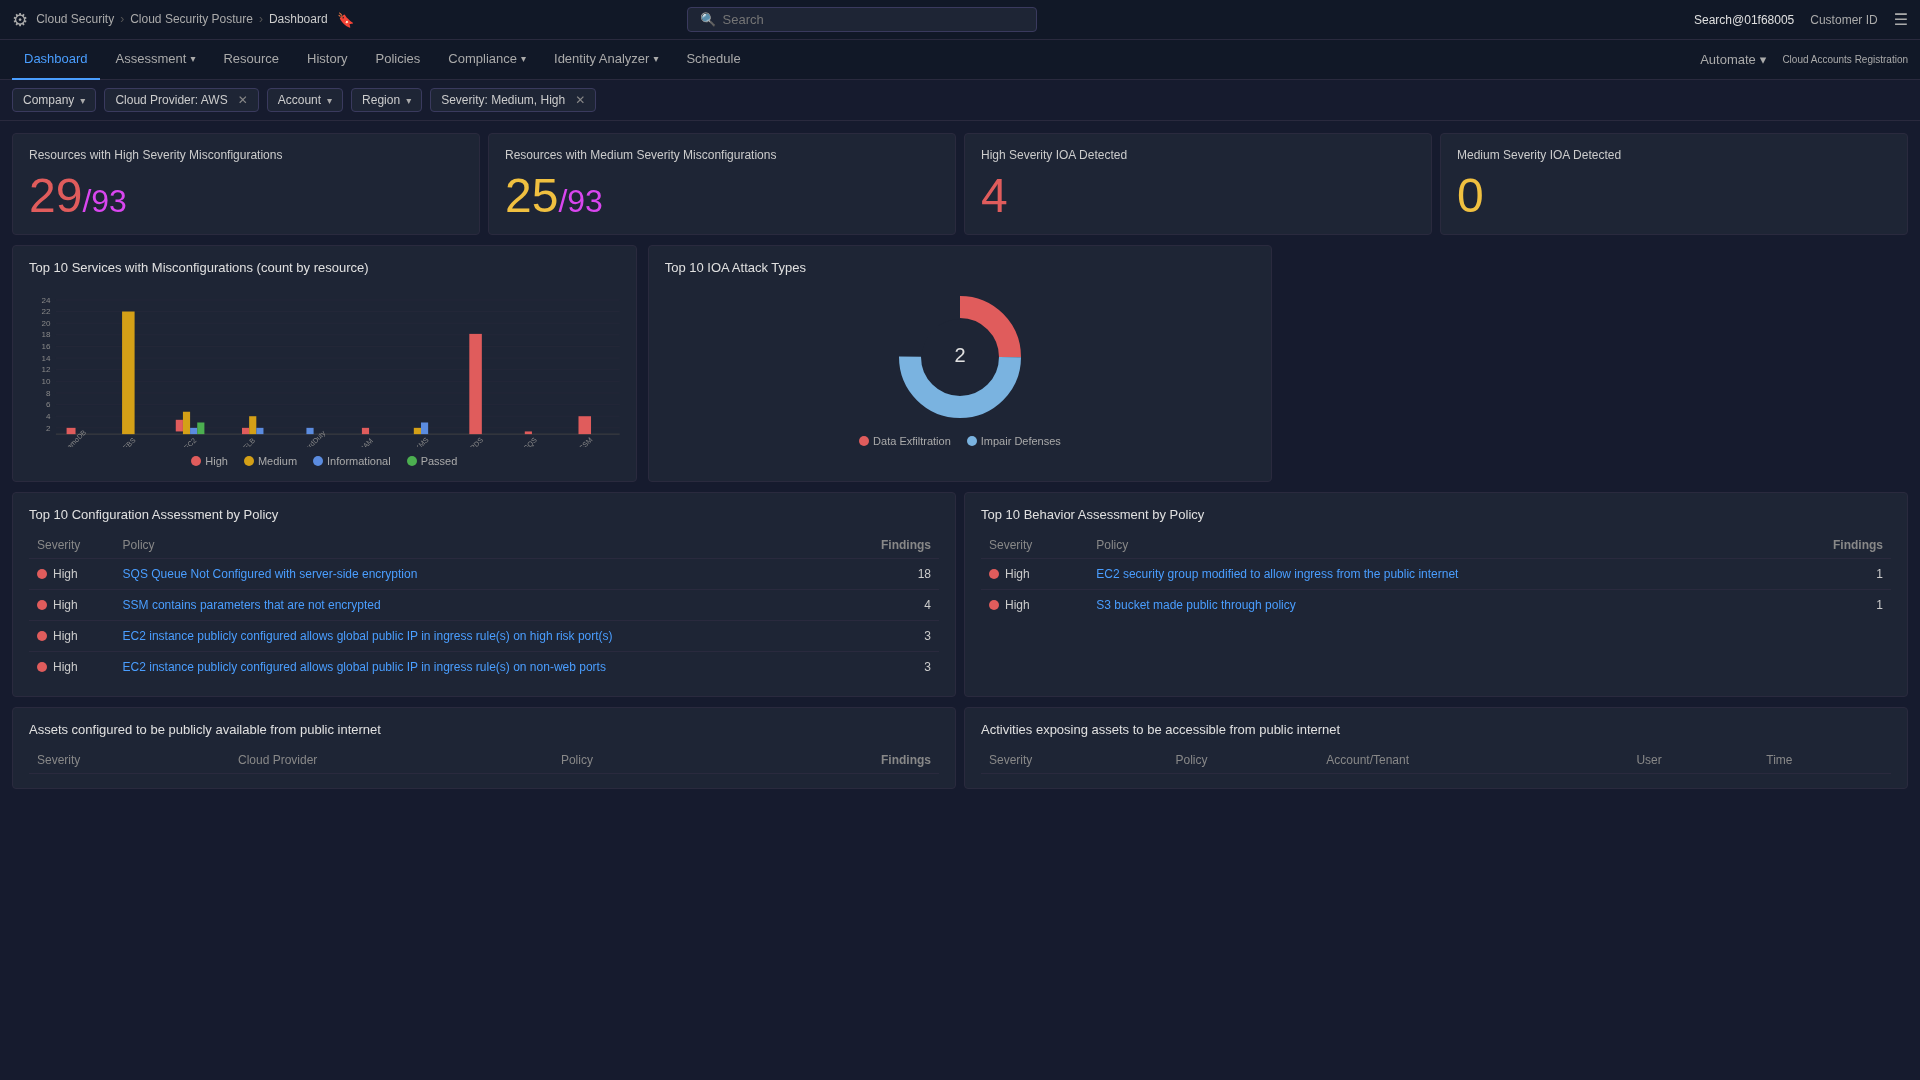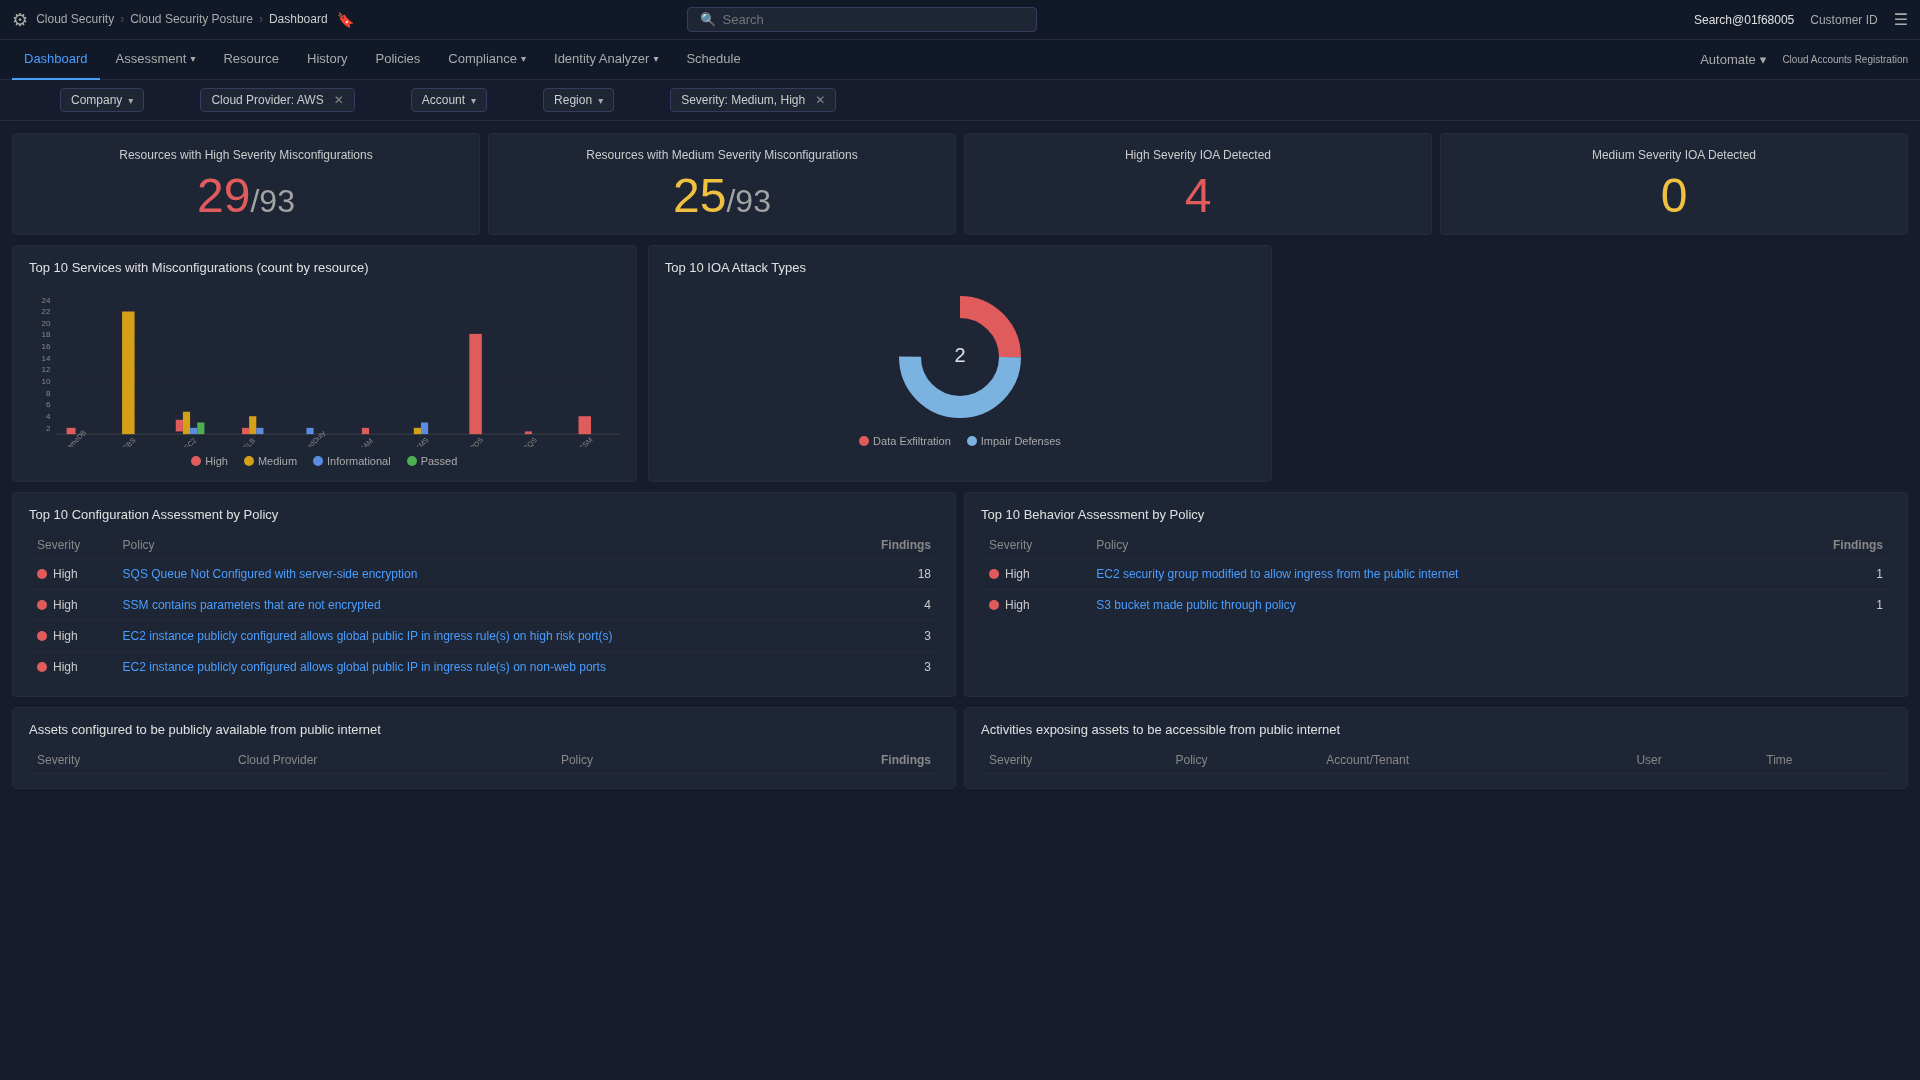--- a/index.html
+++ b/index.html
@@ -26,33 +26,33 @@
     .nav-items { display: flex; align-items: center; gap: 4px; flex: 1; }
     .nav-item { padding: 8px 12px; color: #aaa; cursor: pointer; font-size: 13px; border-bottom: 2px solid transparent; height: 40px; display: flex; align-items: center; gap: 4px; }
     .nav-item.active { color: #4a9eff; border-bottom: 2px solid #4a9eff; }
     .nav-item .arrow { font-size: 10px; }
     .nav-right { display: flex; align-items: center; gap: 16px; }
     .nav-right .automate { color: #aaa; cursor: pointer; display: flex; align-items: center; gap: 4px; font-size: 13px; }
     .nav-right .cloud-reg { color: #aaa; cursor: pointer; font-size: 10px; }
 
     
     .filter-bar { display: flex; align-items: center; background: #161b2e; border-bottom: 1px solid #2a2a3e; padding: 8px 12px; gap: 8px; }
-    .filter-chip { display: flex; align-items: center; gap: 6px; background: #1e2535; border: 1px solid #3a3a5e; border-radius: 4px; padding: 4px 10px; font-size: 12px; color: #ccc; cursor: pointer; margin-left: 48px; }
+    .filter-chip { display: flex; align-items: center; gap: 6px; background: #1e2535; border: 1px solid #3a3a5e; border-radius: 4px; padding: 4px 10px; font-size: 12px; color: #ccc; cursor: pointer; }
     .filter-chip .chip-close { color: #888; margin-left: 4px; }
     .filter-chip .arr { font-size: 10px; color: #aaa; }
 
     
     .main { padding: 12px; background: #161b2e; min-height: calc(1080px - 40px - 40px - 36px); }
 
     
-    .stats-row { display: grid; grid-template-columns: 1fr 1fr 1fr 1fr; gap: 8px; margin-bottom: 10px; text-align: center; }
+    .stats-row { display: grid; grid-template-columns: 1fr 1fr 1fr 1fr; gap: 8px; margin-bottom: 10px; }
     .stat-card { background: #1e2535; border: 1px solid #2a2a3e; border-radius: 4px; padding: 14px 16px; }
     .stat-card .label { font-size: 12px; color: #ccc; margin-bottom: 8px; line-height: 1.3; }
     .stat-card .value { font-size: 48px; font-weight: 300; line-height: 1; }
-    .stat-card .value .denominator { font-size: 32px; color: #a3a3a3; }
+    .stat-card .value .denominator { font-size: 32px; color: #d946ef; }
     .red { color: #e05c5c; }
     .yellow-light { color: #f0c040; }
 
     
     .charts-row { display: grid; grid-template-columns: 1fr 1fr 1fr; gap: 11px; margin-bottom: 10px; }
     .chart-card { background: #1e2535; border: 1px solid #2a2a3e; border-radius: 4px; padding: 14px 16px; }
     .chart-title { font-size: 13px; color: #e0e0e0; margin-bottom: 12px; font-weight: 500; }
 
     
     .bar-chart-area { position: relative; height: 160px; }

